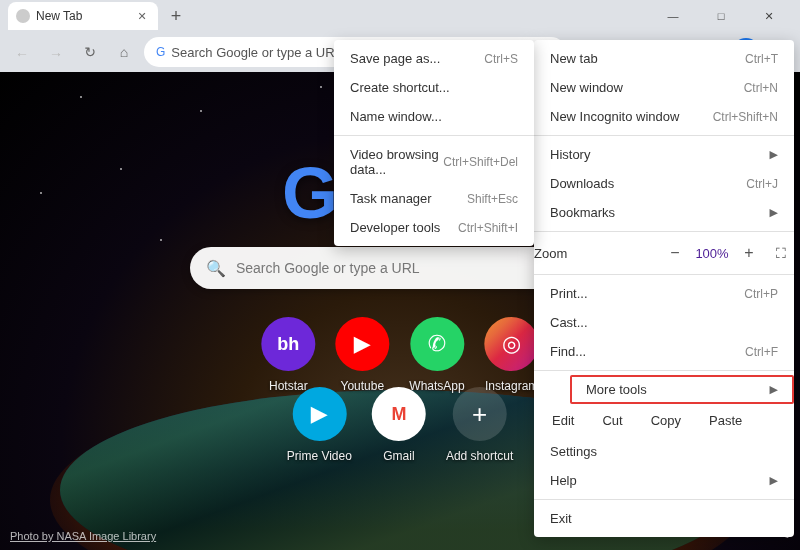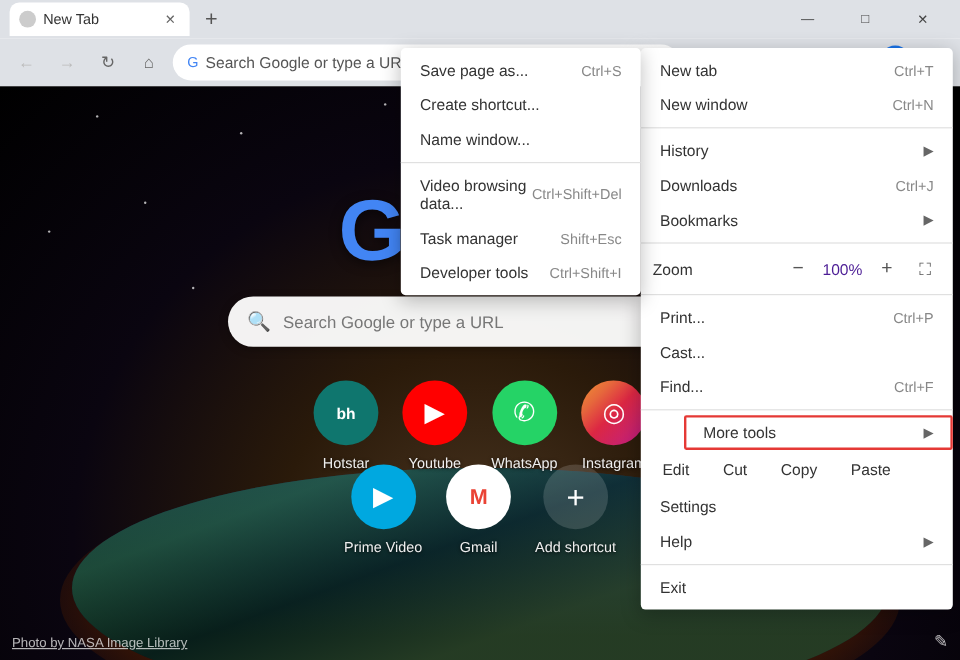--- a/index.html
+++ b/index.html
@@ -298,21 +298,21 @@
       outline: 2px solid #e53935;
       outline-offset: -2px;
       border-radius: 2px;
       margin-left: 36px;
     }
 
     
     .zoom-row {
       display: flex;
       align-items: center;
-      padding: 4px 10px;
+      padding: 4px 0;
       gap: 0;
       justify-content: space-between;
     }
     .zoom-label { color: #333; font-size: 13px; }
     .zoom-controls { display: flex; align-items: center; gap: 6px; }
     .zoom-btn {
       width: 26px; height: 26px;
       display: flex; align-items: center; justify-content: center;
       border-radius: 50%;
       cursor: pointer;
@@ -394,21 +394,21 @@
     <span class="g-blue">G</span><span class="g-red">o</span><span class="g-yellow">o</span><span class="g-blue">g</span><span class="g-green">l</span><span class="g-red">e</span>
   </div>
 
   <div class="search-bar">
     <span class="search-bar-icon">🔍</span>
     <span class="search-bar-text">Search Google or type a URL</span>
   </div>
 
   <div class="shortcuts">
     <div class="shortcut">
-      <div class="shortcut-icon shortcut-hotstar" style="background:#0f766e; color:#fff; font-size:13px; font-weight:bold;">bh</div>
+      <div class="shortcut-icon shortcut-hotstar" style="background:#6d28d9; color:#fff; font-size:18px; font-weight:bold;">bh</div>
       <span class="shortcut-label">Hotstar</span>
     </div>
     <div class="shortcut">
       <div class="shortcut-icon" style="background:#ff0000; color:#fff; font-size:22px;">▶</div>
       <span class="shortcut-label">Youtube</span>
     </div>
     <div class="shortcut">
       <div class="shortcut-icon" style="background:#25d366; color:#fff; font-size:22px;">✆</div>
       <span class="shortcut-label">WhatsApp</span>
     </div>
@@ -439,20 +439,24 @@
 
 <div class="dropdown-menu">
 
   <div class="menu-item">
     <span>New tab</span>
     <span class="menu-shortcut">Ctrl+T</span>
   </div>
   <div class="menu-item">
     <span>New window</span>
     <span class="menu-shortcut">Ctrl+N</span>
+  </div>
+  <div class="menu-item">
+    <span>New Incognito window</span>
+    <span class="menu-shortcut">Ctrl+Shift+N</span>
   </div>
   <div class="menu-divider"></div>
 
   <div class="menu-item">
     <span>History</span>
     <span class="menu-arrow">▶</span>
   </div>
   <div class="menu-item">
     <span>Downloads</span>
     <span class="menu-shortcut">Ctrl+J</span>

